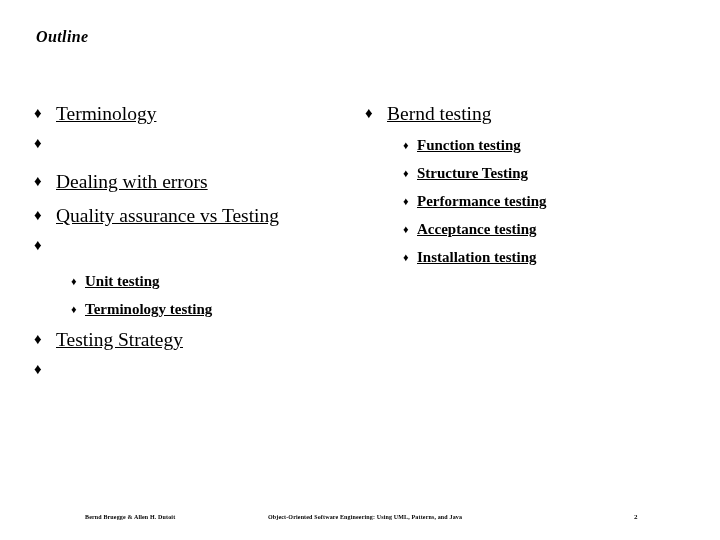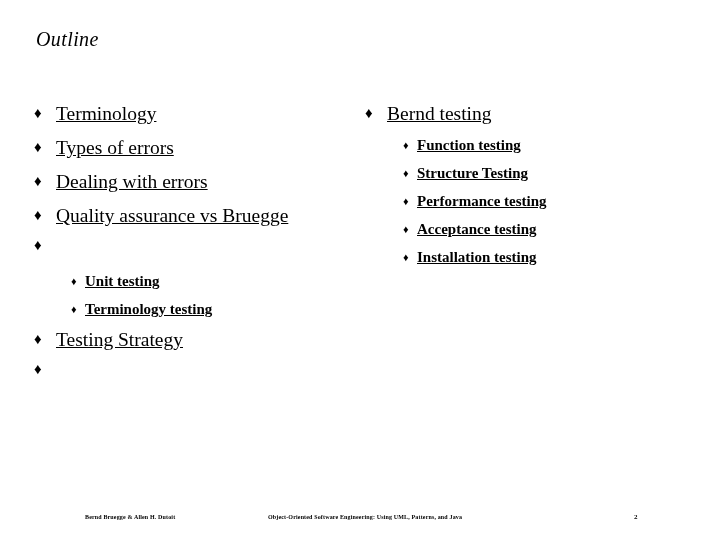--- a/index.html
+++ b/index.html
@@ -17,22 +17,22 @@
     height: 540px;
     background: #ffffff;
     overflow: hidden;
   }
 
   
   #slide-title {
     position: absolute;
     left: 36px;
     top: 28px;
-    font-size: 20px;
-    font-weight: normal;
+    font-size: 16px;
+    font-weight: bold;
     font-style: italic;
     letter-spacing: 0.4px;
     line-height: 1.1;
     white-space: nowrap;
   }
 
   
   .column {
     position: absolute;
     top: 104px;
@@ -108,29 +108,28 @@
 
   <div id="slide-title">Outline</div>
 
   <div id="left-column" class="column">
       <div class="bullet-row level1">
         <span class="marker">♦</span>
         <span class="bullet-text">Terminology</span>
       </div>
       <div class="bullet-row level1">
         <span class="marker">♦</span>
-        <span class="bullet-text">Types of errors</span>
       </div>
       <div class="bullet-row level1">
         <span class="marker">♦</span>
         <span class="bullet-text">Dealing with errors</span>
       </div>
       <div class="bullet-row level1">
         <span class="marker">♦</span>
-        <span class="bullet-text">Quality assurance vs Bruegge</span>
+        <span class="bullet-text">Quality assurance vs Testing</span>
       </div>
       <div class="bullet-row level1">
         <span class="marker">♦</span>
       </div>
       <div class="bullet-row level2">
         <span class="marker">♦</span>
         <span class="bullet-text">Unit testing</span>
       </div>
       <div class="bullet-row level2">
         <span class="marker">♦</span>

